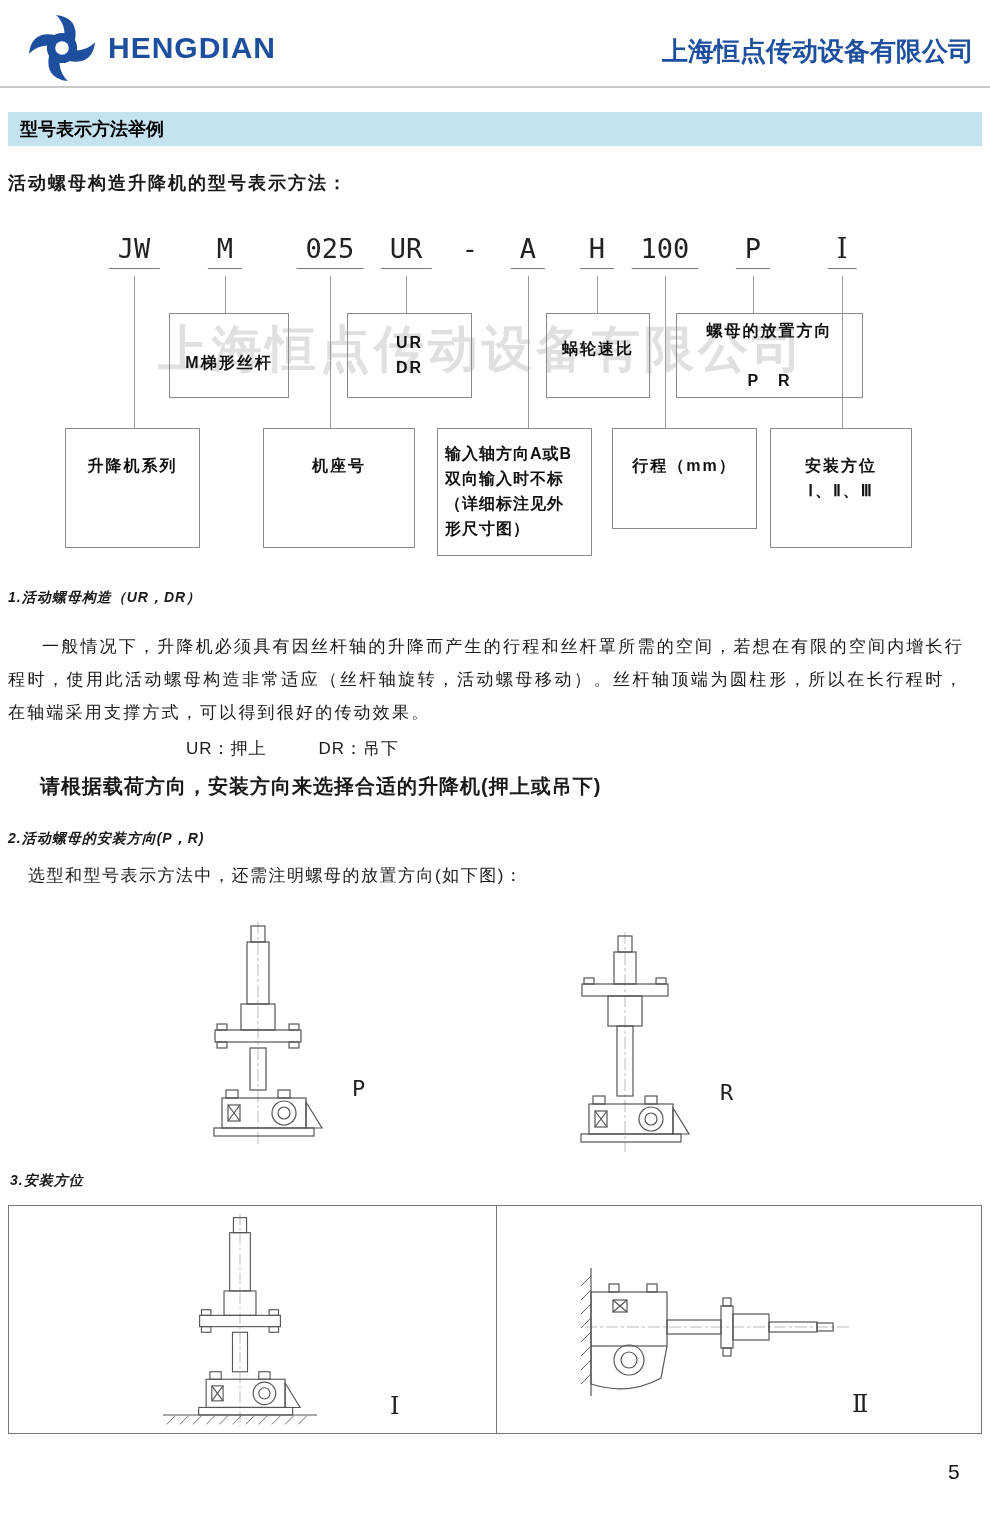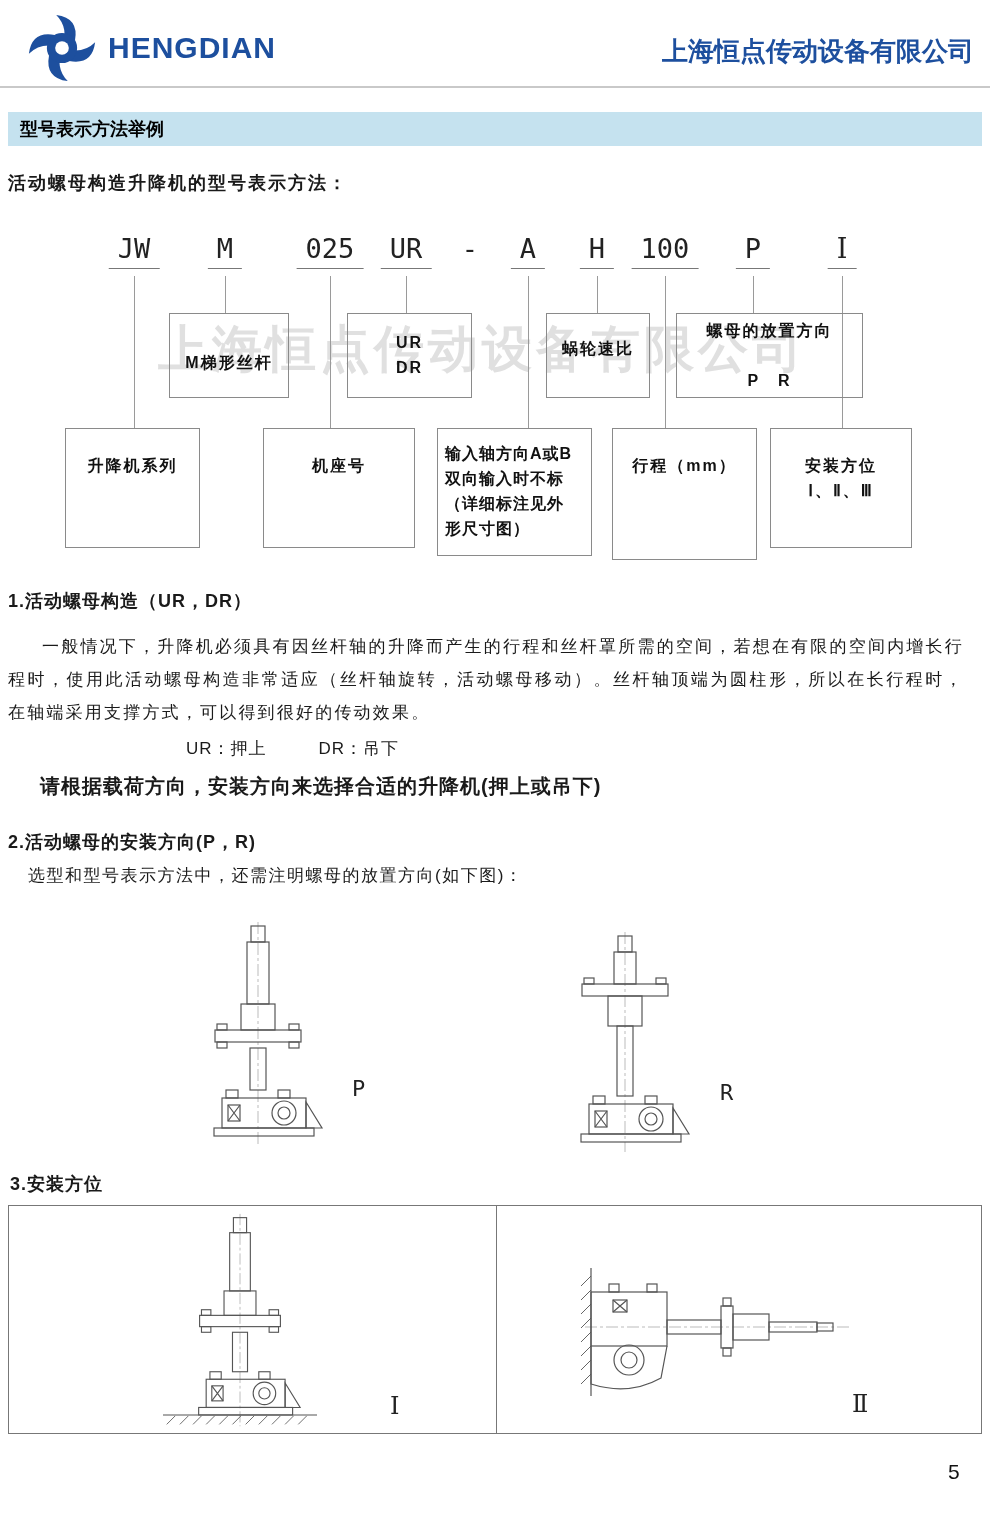--- a/index.html
+++ b/index.html
@@ -29,21 +29,21 @@
   .serif{font-family:"DejaVu Serif",serif;}
   .vline{position:absolute;width:1px;background:#9a9a9a;z-index:1;}
   .dbox{position:absolute;border:1px solid #8a8a8a;box-sizing:border-box;text-align:center;
         font-size:16px;font-weight:bold;color:#111;z-index:1;letter-spacing:2px;}
   .dbox .bl{line-height:25px;white-space:pre;}
   .lb3 .bl{text-align:left;padding-left:7px;letter-spacing:1px;}
   .gap34{}
   .gap8{margin-top:25px;}
 
   
-  .h-sec{position:absolute;left:8px;font-size:18px;font-weight:bold;letter-spacing:1px;}
+  .h-sec{position:absolute;left:8px;font-size:14px;font-weight:bold;letter-spacing:1px;font-style:italic;}
   .para{position:absolute;left:8px;top:630px;width:956px;font-size:17px;line-height:33px;
         text-align:justify;text-indent:2em;letter-spacing:2.2px;}
   .urdr{position:absolute;left:186px;top:737px;font-size:17px;letter-spacing:1px;}
   .urdr .gap{display:inline-block;width:52px;}
   .note{position:absolute;left:40px;top:773px;font-size:20px;font-weight:bold;letter-spacing:1px;}
   .s2text{position:absolute;left:28px;top:864px;font-size:17px;letter-spacing:1.5px;}
 
   
   .fig{position:absolute;}
   .fig-label{position:absolute;font-family:"DejaVu Sans Mono",monospace;font-size:22px;color:#222;}
@@ -126,21 +126,21 @@
     </div>
     <div class="dbox" style="left:263px;top:428px;width:152px;height:120px;padding-top:24px">
       <div class="bl">机座号</div>
     </div>
     <div class="dbox lb3" style="left:437px;top:428px;width:155px;height:128px;padding-top:12px">
       <div class="bl">输入轴方向A或B</div>
       <div class="bl">双向输入时不标</div>
       <div class="bl">（详细标注见外</div>
       <div class="bl">形尺寸图）</div>
     </div>
-    <div class="dbox" style="left:612px;top:428px;width:145px;height:132px;padding-top:24px">
+    <div class="dbox" style="left:612px;top:428px;width:145px;height:101px;padding-top:24px">
       <div class="bl">行程（mm）</div>
     </div>
     <div class="dbox" style="left:770px;top:428px;width:142px;height:120px;padding-top:24px">
       <div class="bl">安装方位</div>
       <div class="bl gap34">Ⅰ、Ⅱ、Ⅲ</div>
     </div>
   </div>
 
   <div class="h-sec" style="top:589px">1.活动螺母构造（UR，DR）</div>
   <div class="para">一般情况下，升降机必须具有因丝杆轴的升降而产生的行程和丝杆罩所需的空间，若想在有限的空间内增长行程时，使用此活动螺母构造非常适应（丝杆轴旋转，活动螺母移动）。丝杆轴顶端为圆柱形，所以在长行程时，在轴端采用支撑方式，可以得到很好的传动效果。</div>

